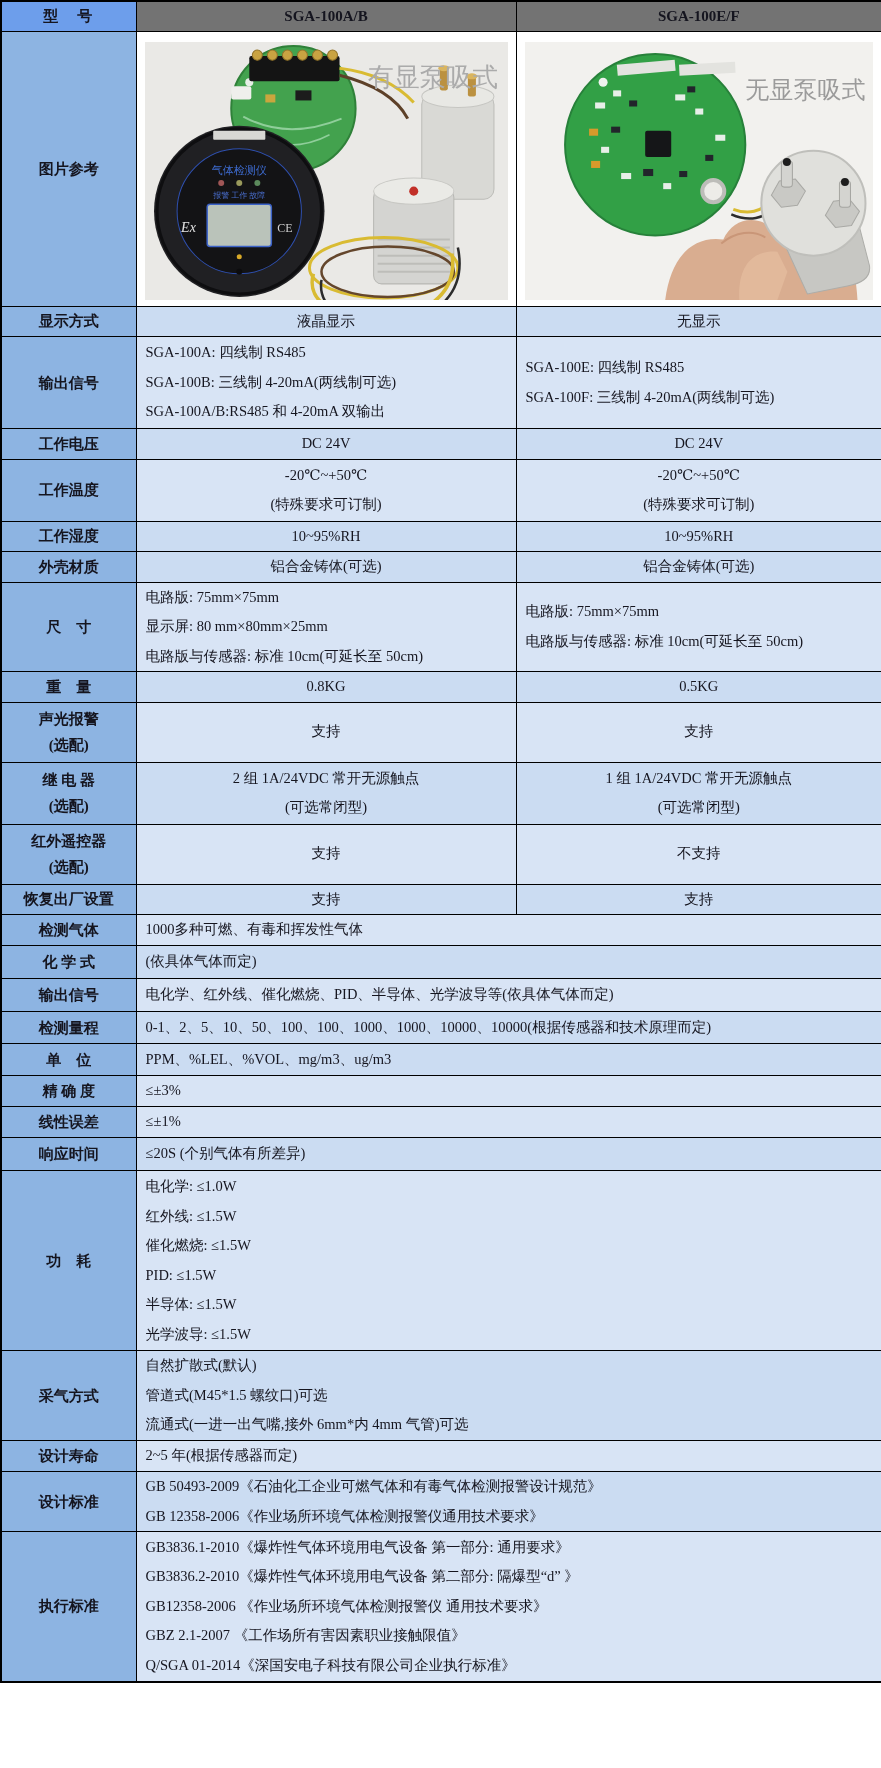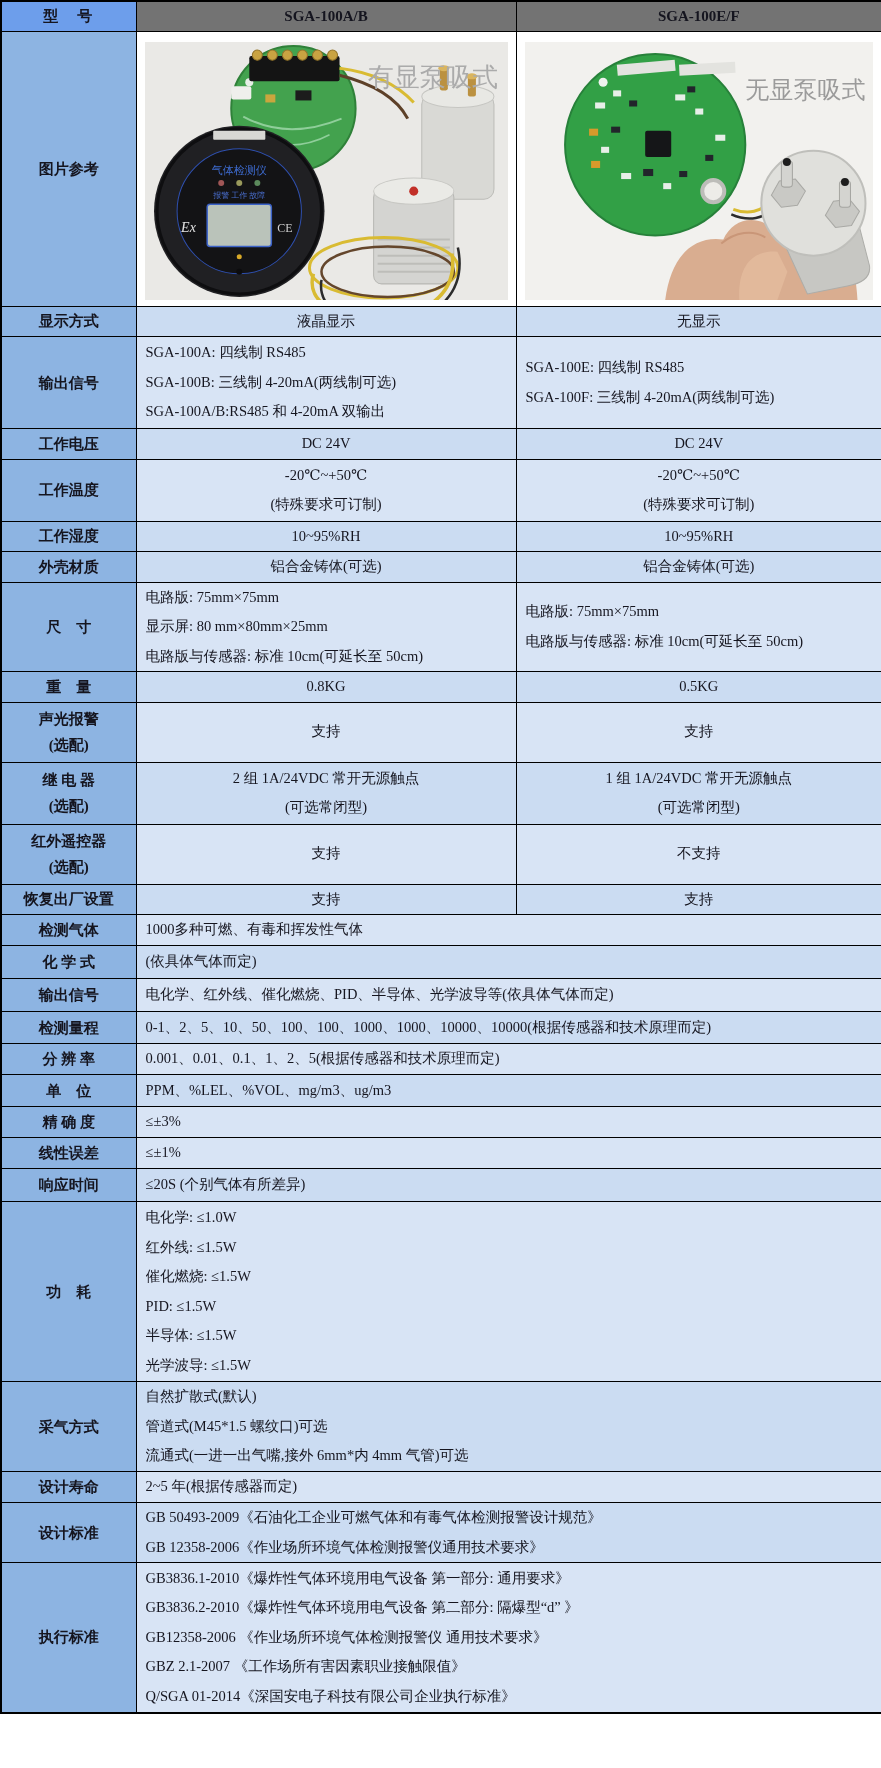--- a/index.html
+++ b/index.html
@@ -368,28 +368,20 @@
           </td>
         </tr>
         <tr class="shade-a" style="height: 32px;">
           <th class="lbl">
             <div class="lline">检测量程</div>
           </th>
           <td colspan="2" class="val left">
             <div class="line">0-1、2、5、10、50、100、100、1000、1000、10000、10000(根据传感器和技术原理而定)</div>
           </td>
         </tr>
-        <tr class="shade-b" style="height: 31px;">
-          <th class="lbl">
-            <div class="lline">分 辨 率</div>
-          </th>
-          <td colspan="2" class="val left">
-            <div class="line">0.001、0.01、0.1、1、2、5(根据传感器和技术原理而定)</div>
-          </td>
-        </tr>
         <tr class="shade-a" style="height: 32px;">
           <th class="lbl">
             <div class="lline">单　位</div>
           </th>
           <td colspan="2" class="val left">
             <div class="line">PPM、%LEL、%VOL、mg/m3、ug/m3</div>
           </td>
         </tr>
         <tr class="shade-b" style="height: 31px;">
           <th class="lbl">

